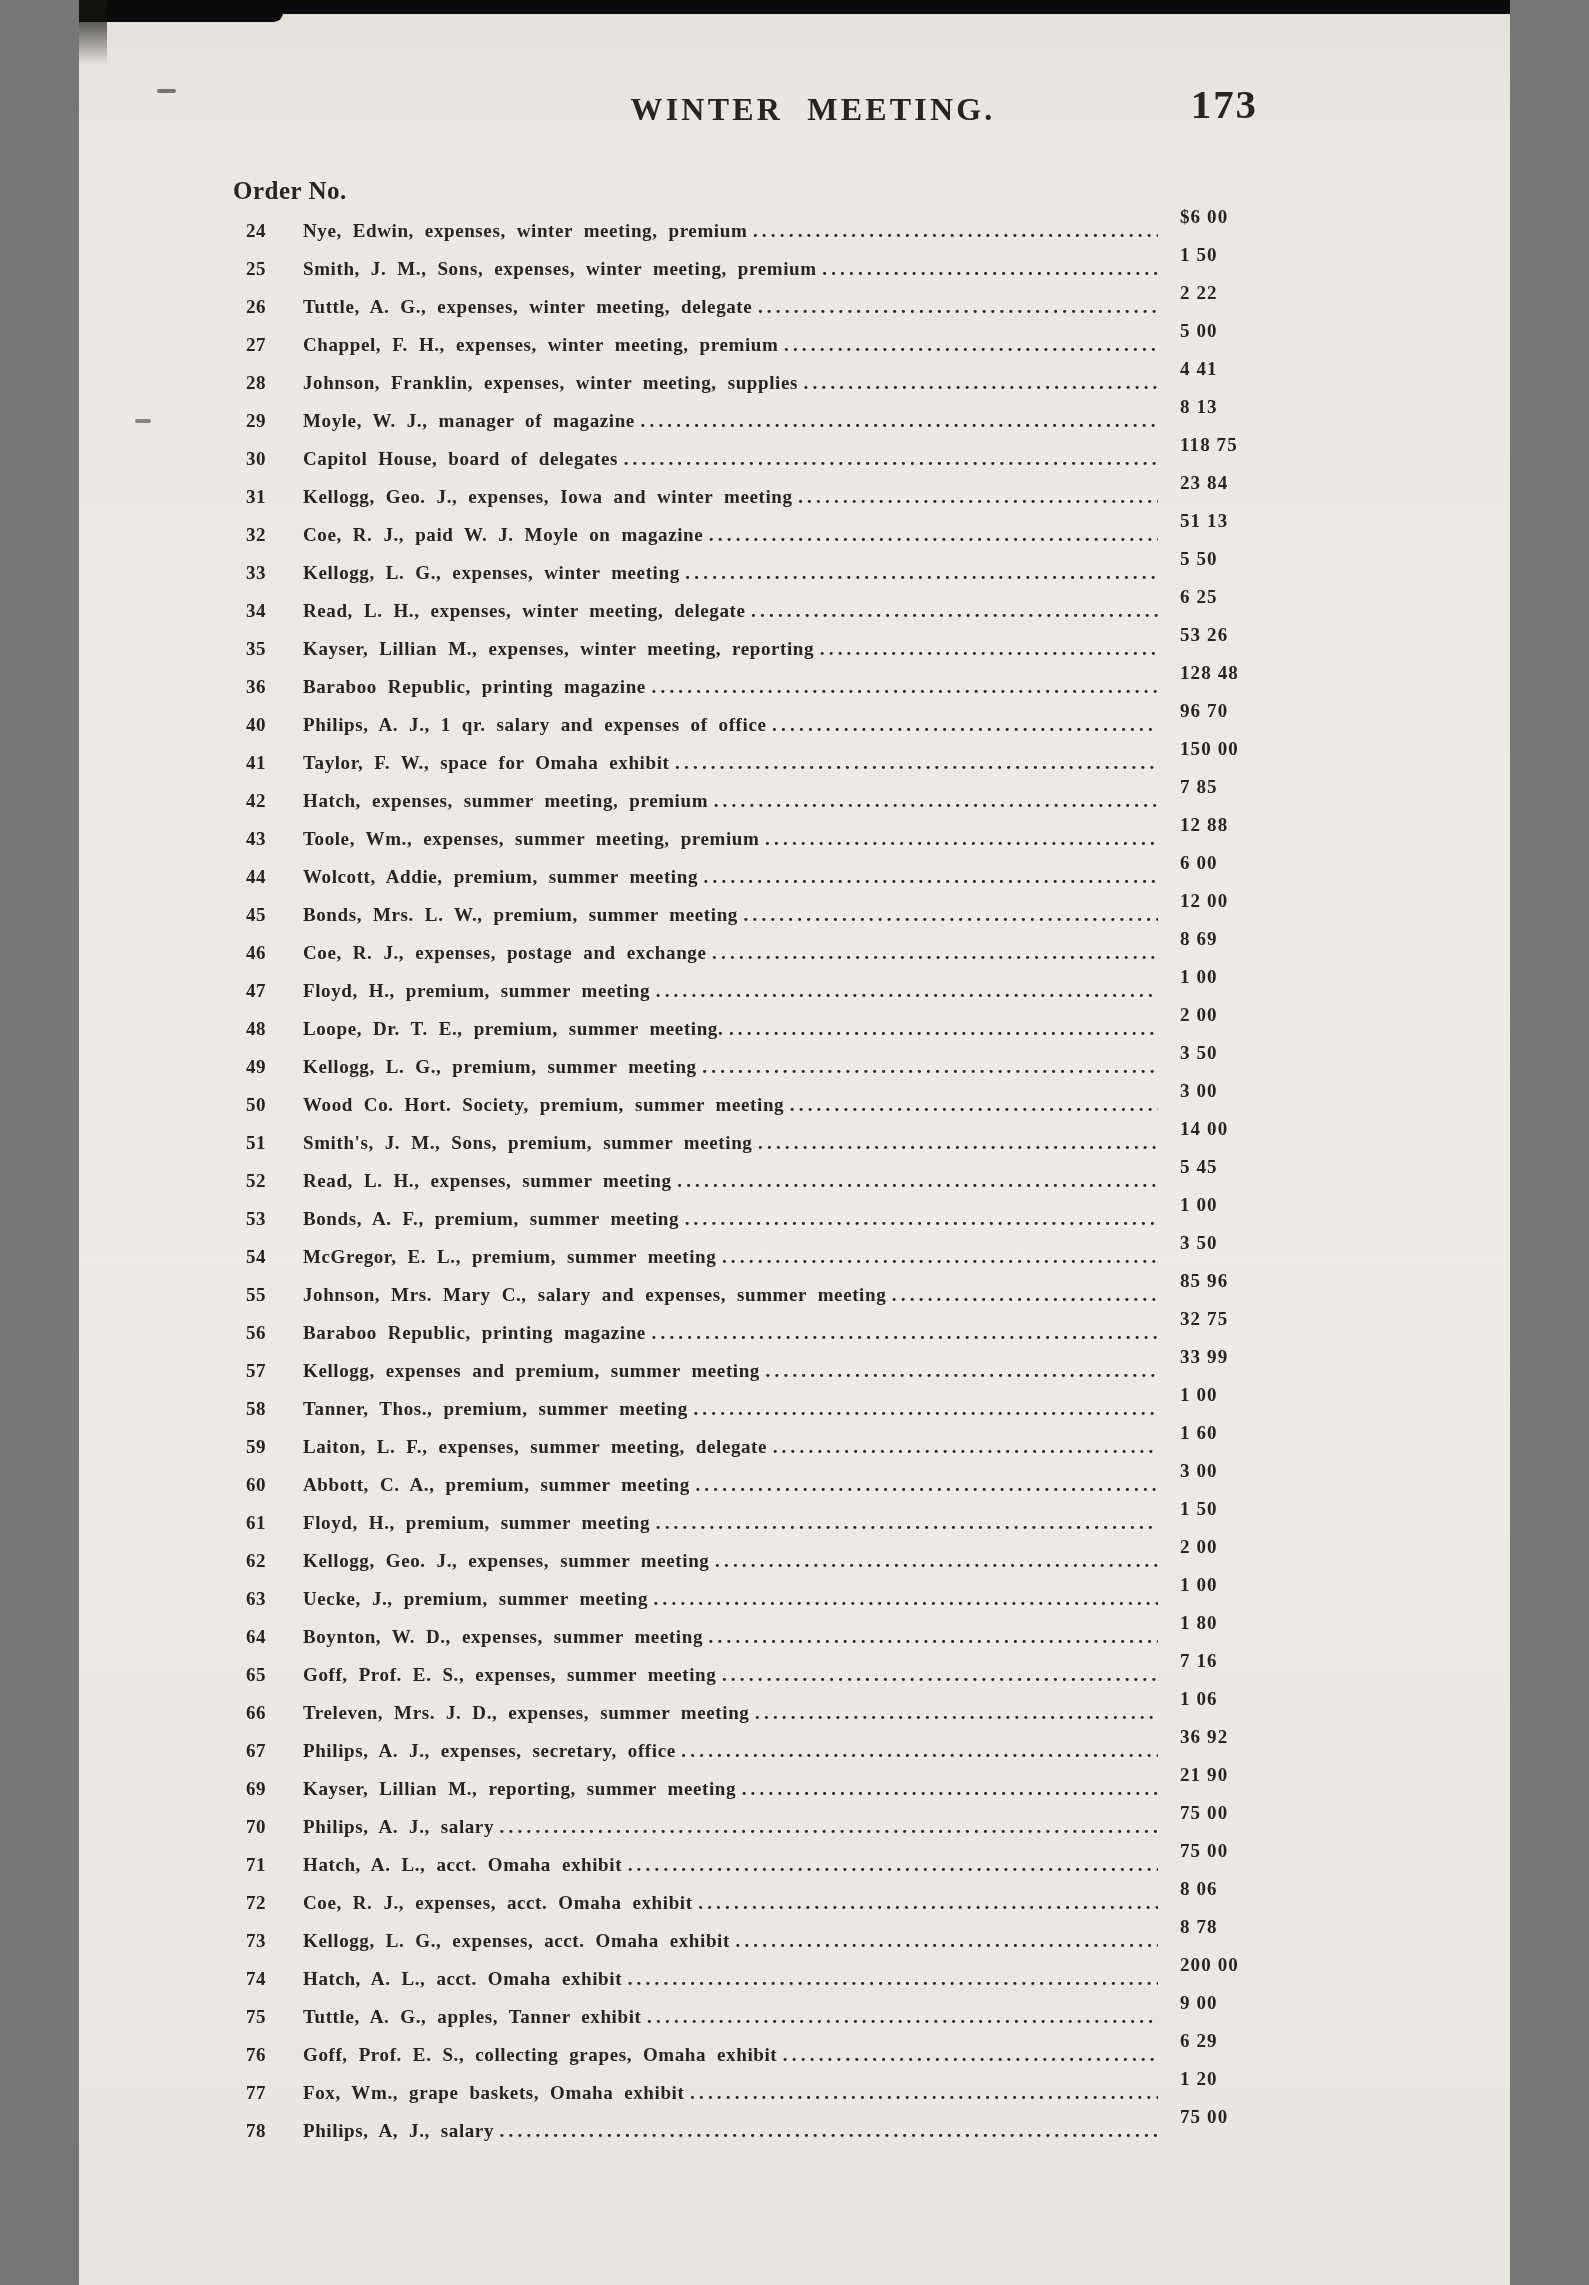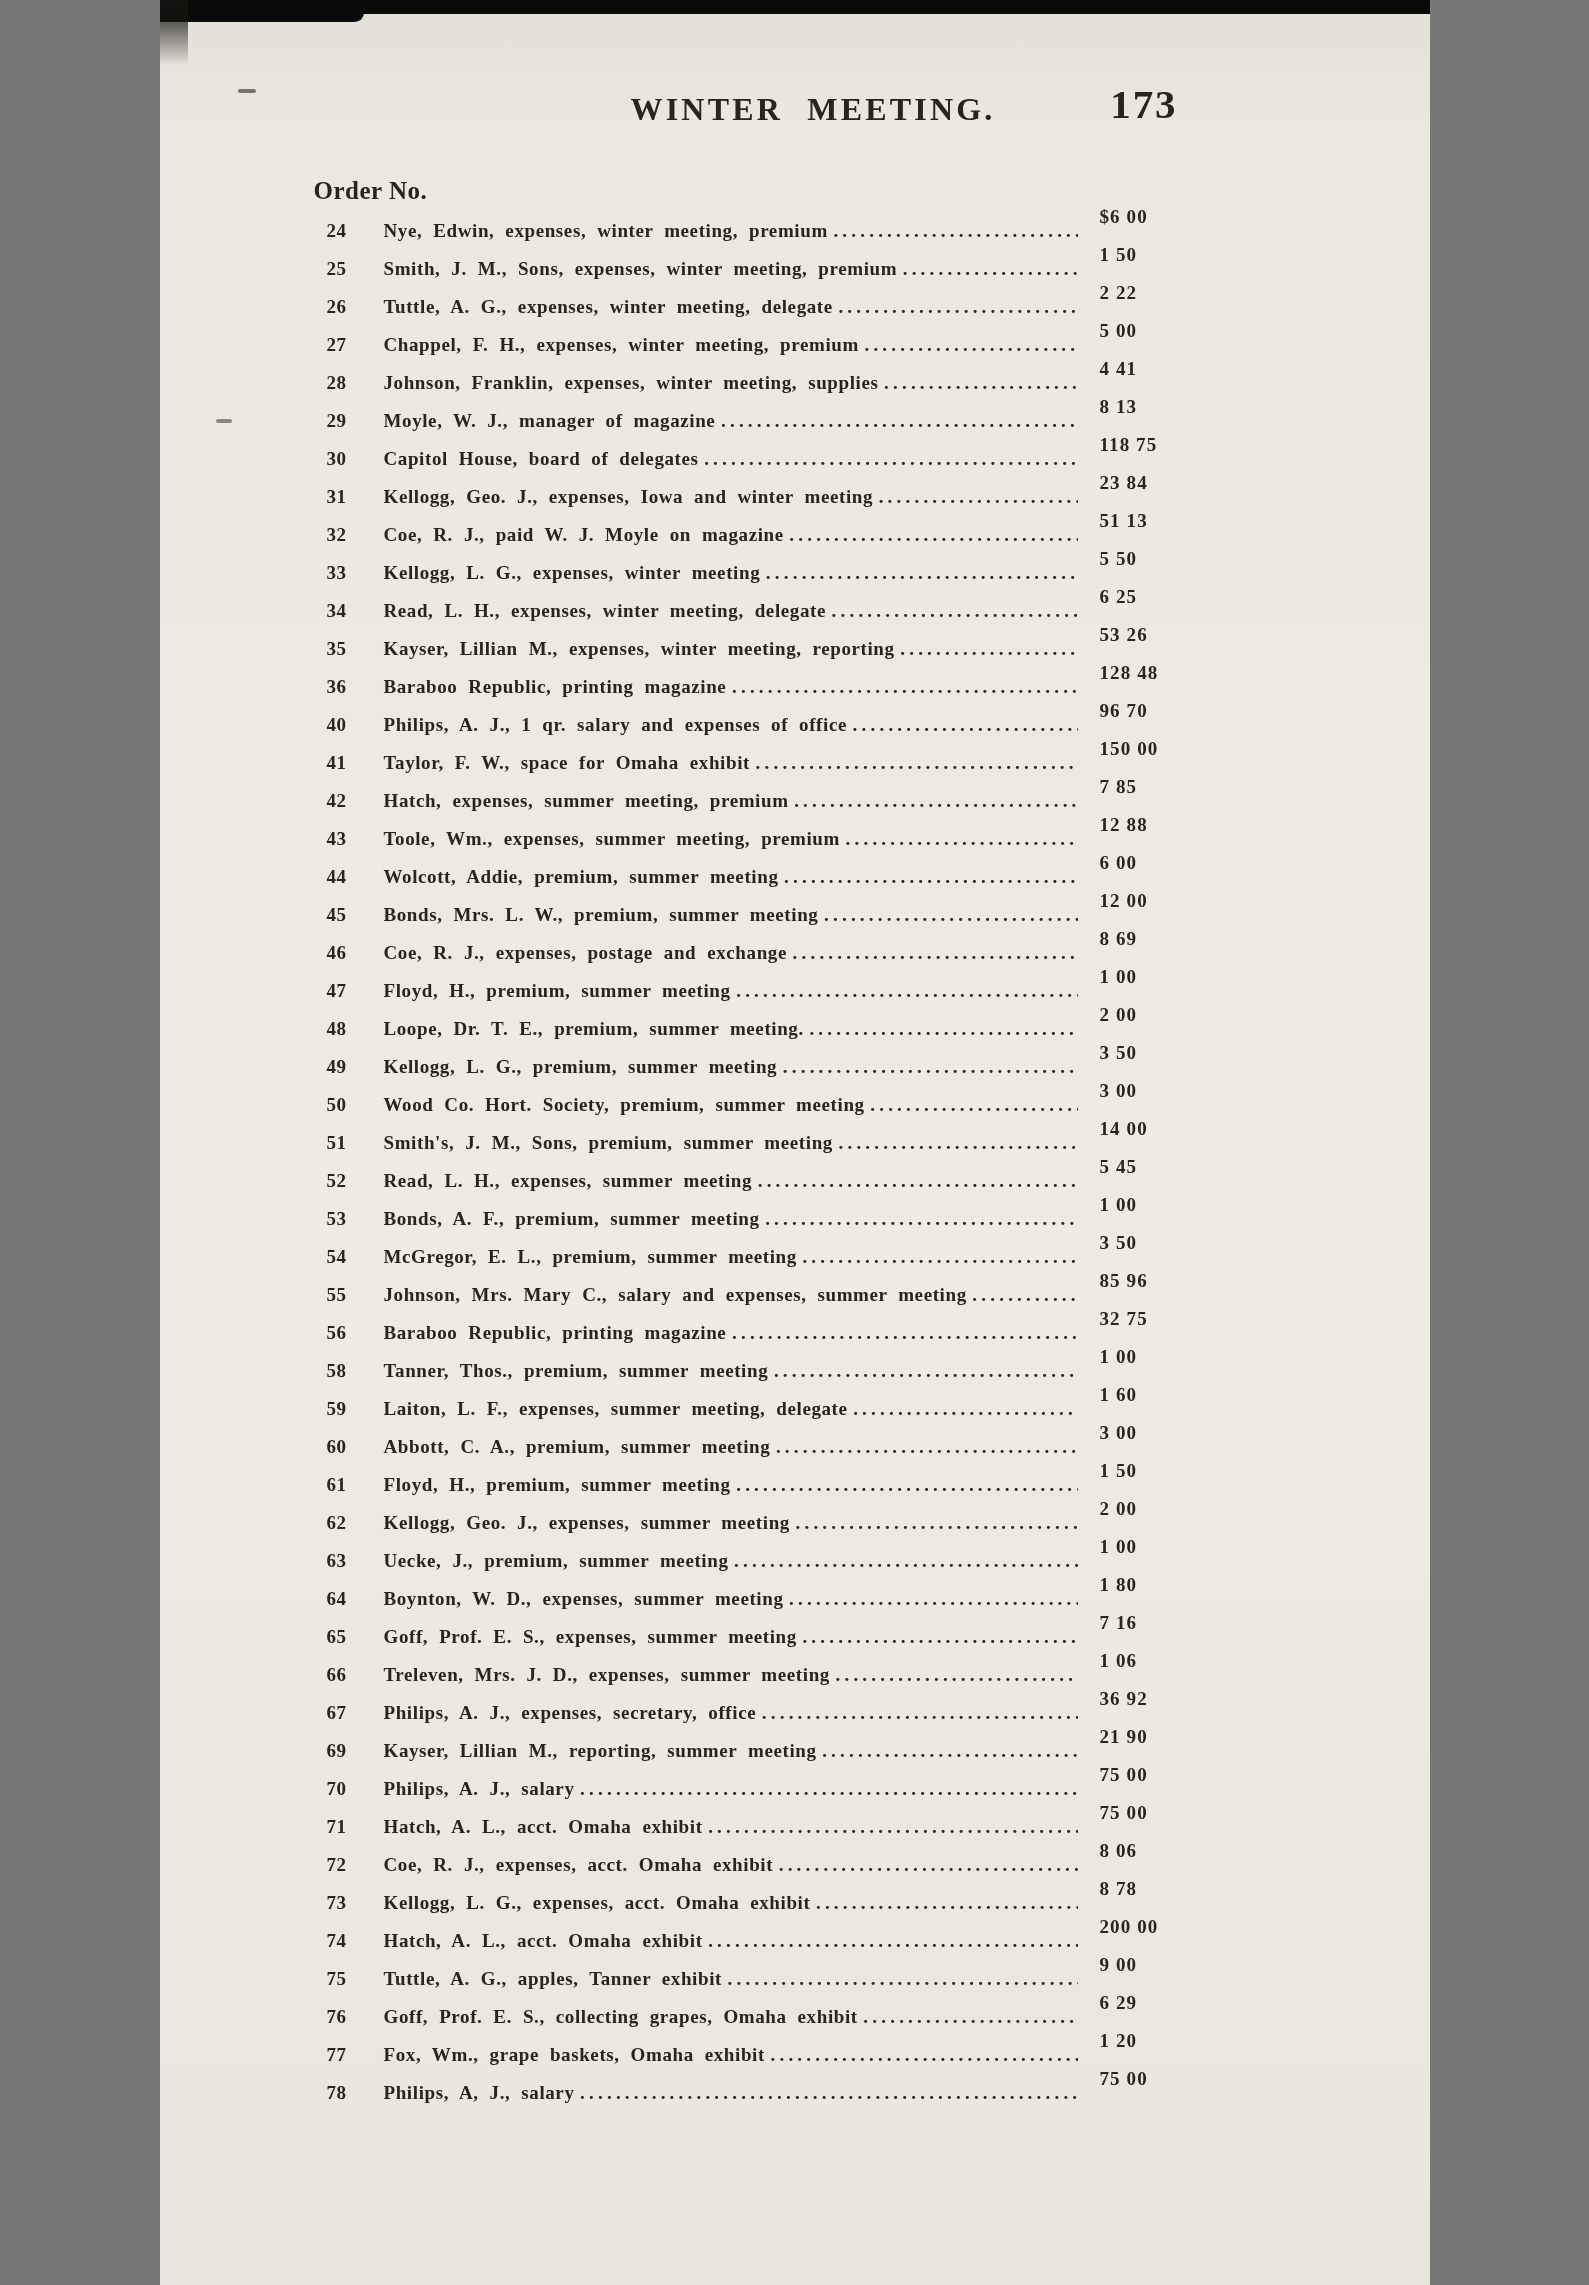--- a/index.html
+++ b/index.html
@@ -1,18 +1,18 @@
 <!DOCTYPE html>
 <html style="font-size:15px"><head>
 <meta charset="utf-8">
 <style>
   html,body{margin:0;padding:0;background:#777;}
   .page{
     position:relative;
-    width:1270px;height:2286px;
+    width:1431px;height:2286px;
     margin:0 auto;
     overflow:hidden;
     background:linear-gradient(180deg,#e2e0d8 0%,#eae8e1 6%,#edebe4 55%,#e8e6de 100%);
     font-family:"Liberation Serif","DejaVu Serif",serif;
     font-weight:700;
     color:#282420;
   }
   
   .scan-top{position:absolute;top:0;left:0;width:100%;height:14px;background:#0a0a0a;}
   .scan-top-bump{position:absolute;top:0;left:0;width:204px;height:22px;background:#0a0a0a;border-bottom-right-radius:9.3px;}
@@ -294,20 +294,28 @@
   </div>
         <div class="row">
     <span class="no">56</span>
     <span class="desc">
       <span class="txt">Baraboo Republic, printing magazine</span>
       <span class="leader"></span>
     </span>
     <span class="amt">32 75</span>
   </div>
         <div class="row">
+    <span class="no">57</span>
+    <span class="desc">
+      <span class="txt">Kellogg, expenses and premium, summer meeting</span>
+      <span class="leader"></span>
+    </span>
+    <span class="amt">33 99</span>
+  </div>
+        <div class="row">
     <span class="no">58</span>
     <span class="desc">
       <span class="txt">Tanner, Thos., premium, summer meeting</span>
       <span class="leader"></span>
     </span>
     <span class="amt">1 00</span>
   </div>
         <div class="row">
     <span class="no">59</span>
     <span class="desc">

